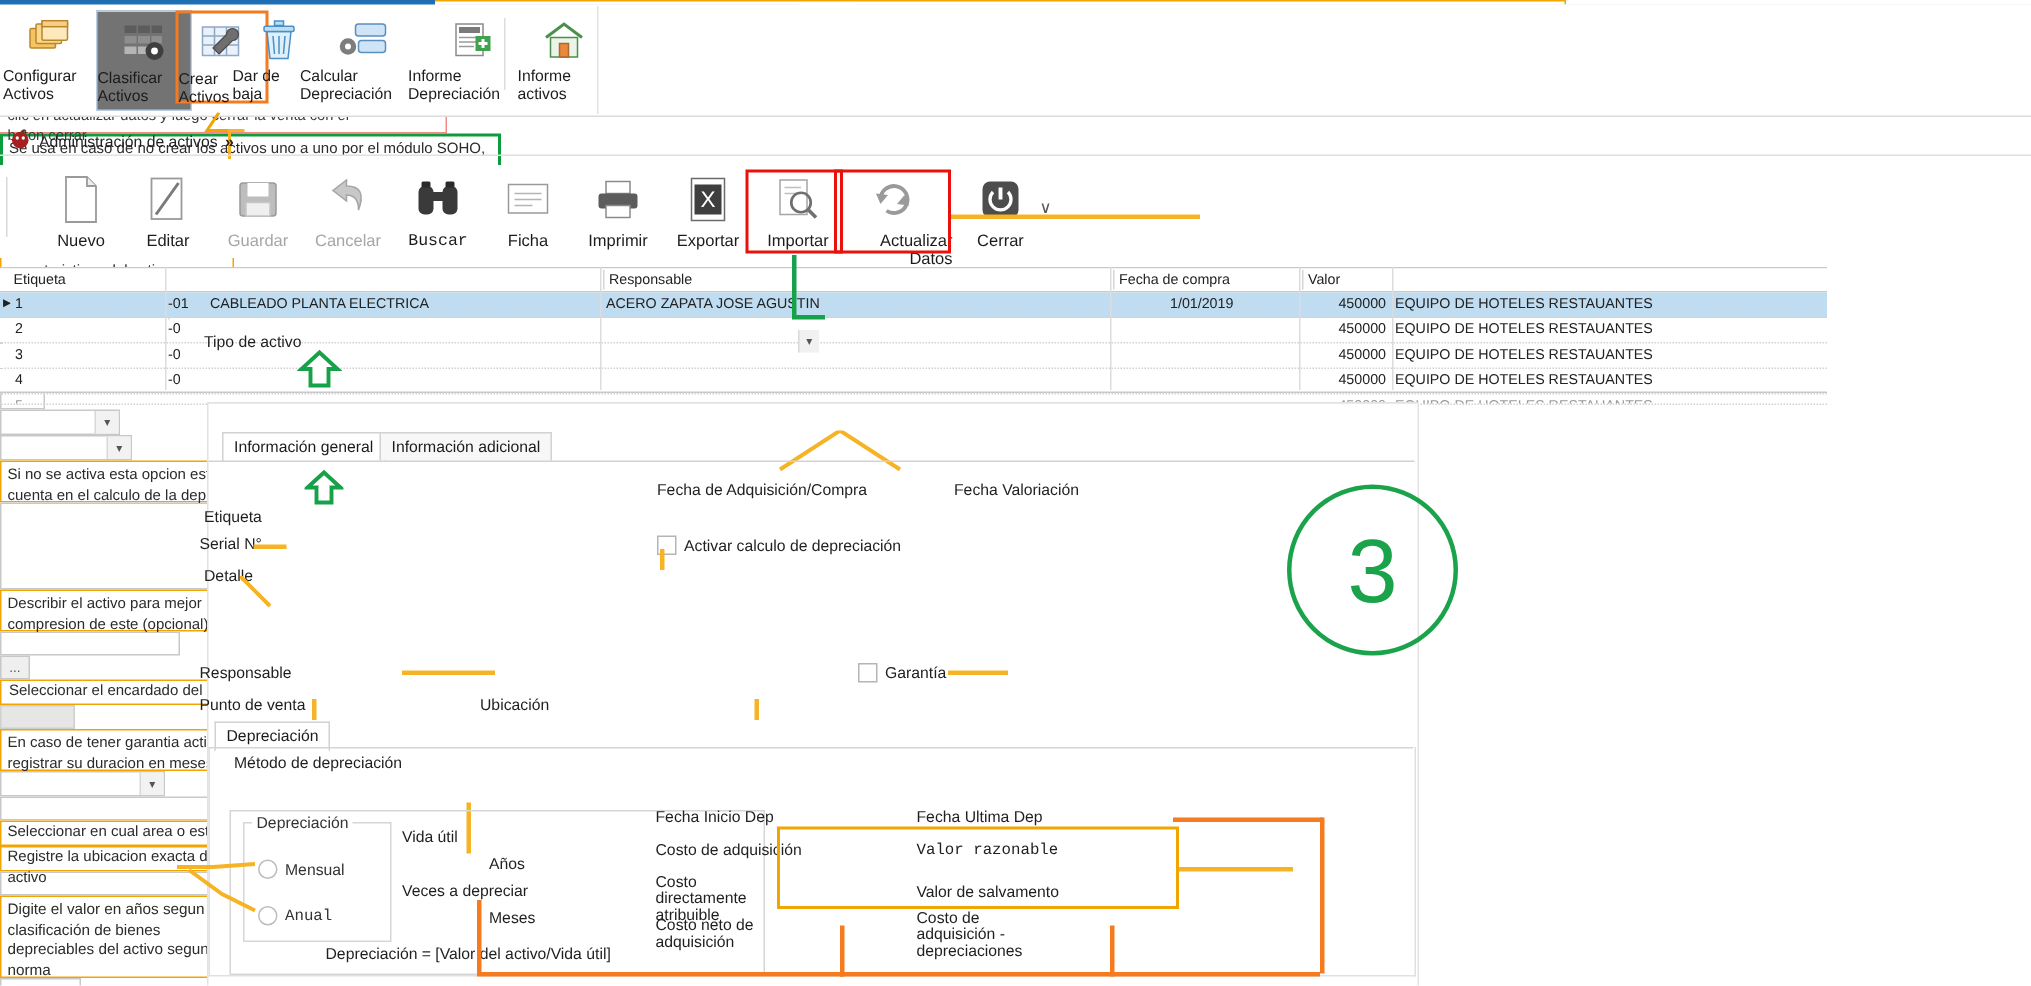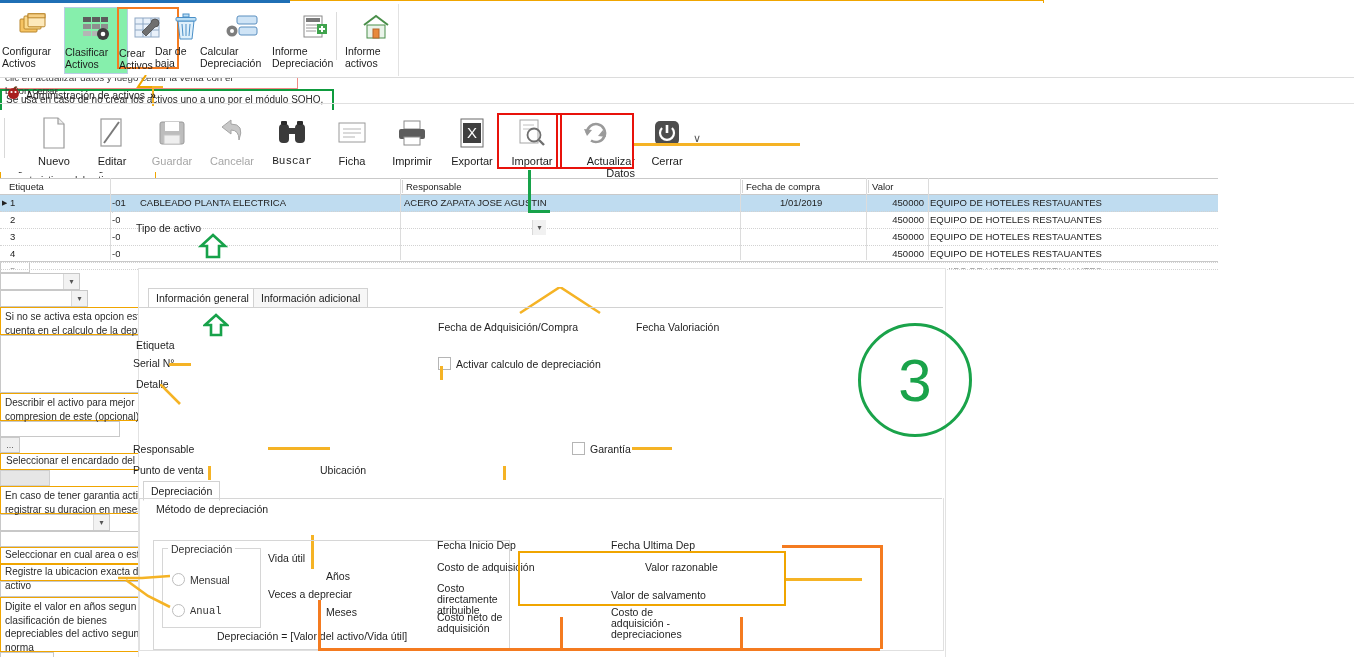--- a/index.html
+++ b/index.html
@@ -23,21 +23,21 @@
   .hl-y{border:2.5px solid #f0a500;box-sizing:border-box;}
   .hl-o{border:2.5px solid #f07d00;box-sizing:border-box;}
   .line-y{background:#f5b325;}
   .line-o{background:#f47b20;}
   .line-g{background:#17a24a;}
   
   .ribbon{position:absolute;left:0;top:3px;width:1354px;height:74px;background:#fff;
           border-bottom:1px solid #dcdcdc;}
   .rb-item{position:absolute;width:62px;font-size:10.5px;line-height:11.5px;color:#1c1c1c;}
   .rb-item .ic{height:34px;display:flex;align-items:center;justify-content:center;margin-bottom:2px;}
-  .rb-sel{background:#86efac;border:1px solid #b9cde5;}
+  .rb-sel{background:#737373;border:1px solid #b9cde5;}
   
   .tb-item{position:absolute;width:64px;text-align:center;font-size:11px;color:#1c1c1c;}
   .tb-item .ic{height:38px;display:flex;align-items:center;justify-content:center;}
   .tb-item .tx{margin-top:3px;}
   .tb-dis{color:#a6a6a6;}
   
   .grid{position:absolute;left:0;top:178px;width:1218px;height:82px;background:#fff;
         border-top:1px solid #c9c9c9;border-bottom:1px solid #c9c9c9;}
   .ghead{height:15px;border-bottom:1px solid #c9c9c9;position:relative;background:#fff;}
   .gh{position:absolute;top:1px;font-size:9.5px;color:#222;border-left:1px solid #d6d6d6;
@@ -523,21 +523,21 @@
 <div class="abs lbl" style="left:326px;top:606px;">Meses</div>
 
 <div class="abs lbl" style="left:217px;top:630px;">Depreciación = [Valor del activo/Vida útil]</div>
 
 <div class="abs lbl" style="left:437px;top:539px;">Fecha Inicio Dep</div>
 
 <div class="abs lbl" style="left:611px;top:539px;">Fecha Ultima Dep</div>
 
 <div class="abs lbl" style="left:437px;top:561px;">Costo de adquisición</div>
 
-<div class="abs lbl" style="left:645px;top:561px;">Valor razonable</div>
+<div class="abs lbl" style="left:611px;top:561px;font-family:Liberation Mono, monospace;">Valor razonable</div>
 
 <div class="abs lbl" style="left:437px;top:583px;width:90px;line-height:11px;white-space:normal;">
   <span>Costo directamente atribuible</span>
 </div>
 
 <div class="abs lbl" style="left:611px;top:589px;">Valor de salvamento</div>
 
 <div class="abs lbl" style="left:437px;top:612px;width:86px;line-height:11px;white-space:normal;">
   <span>Costo neto de adquisición</span>
 </div>

